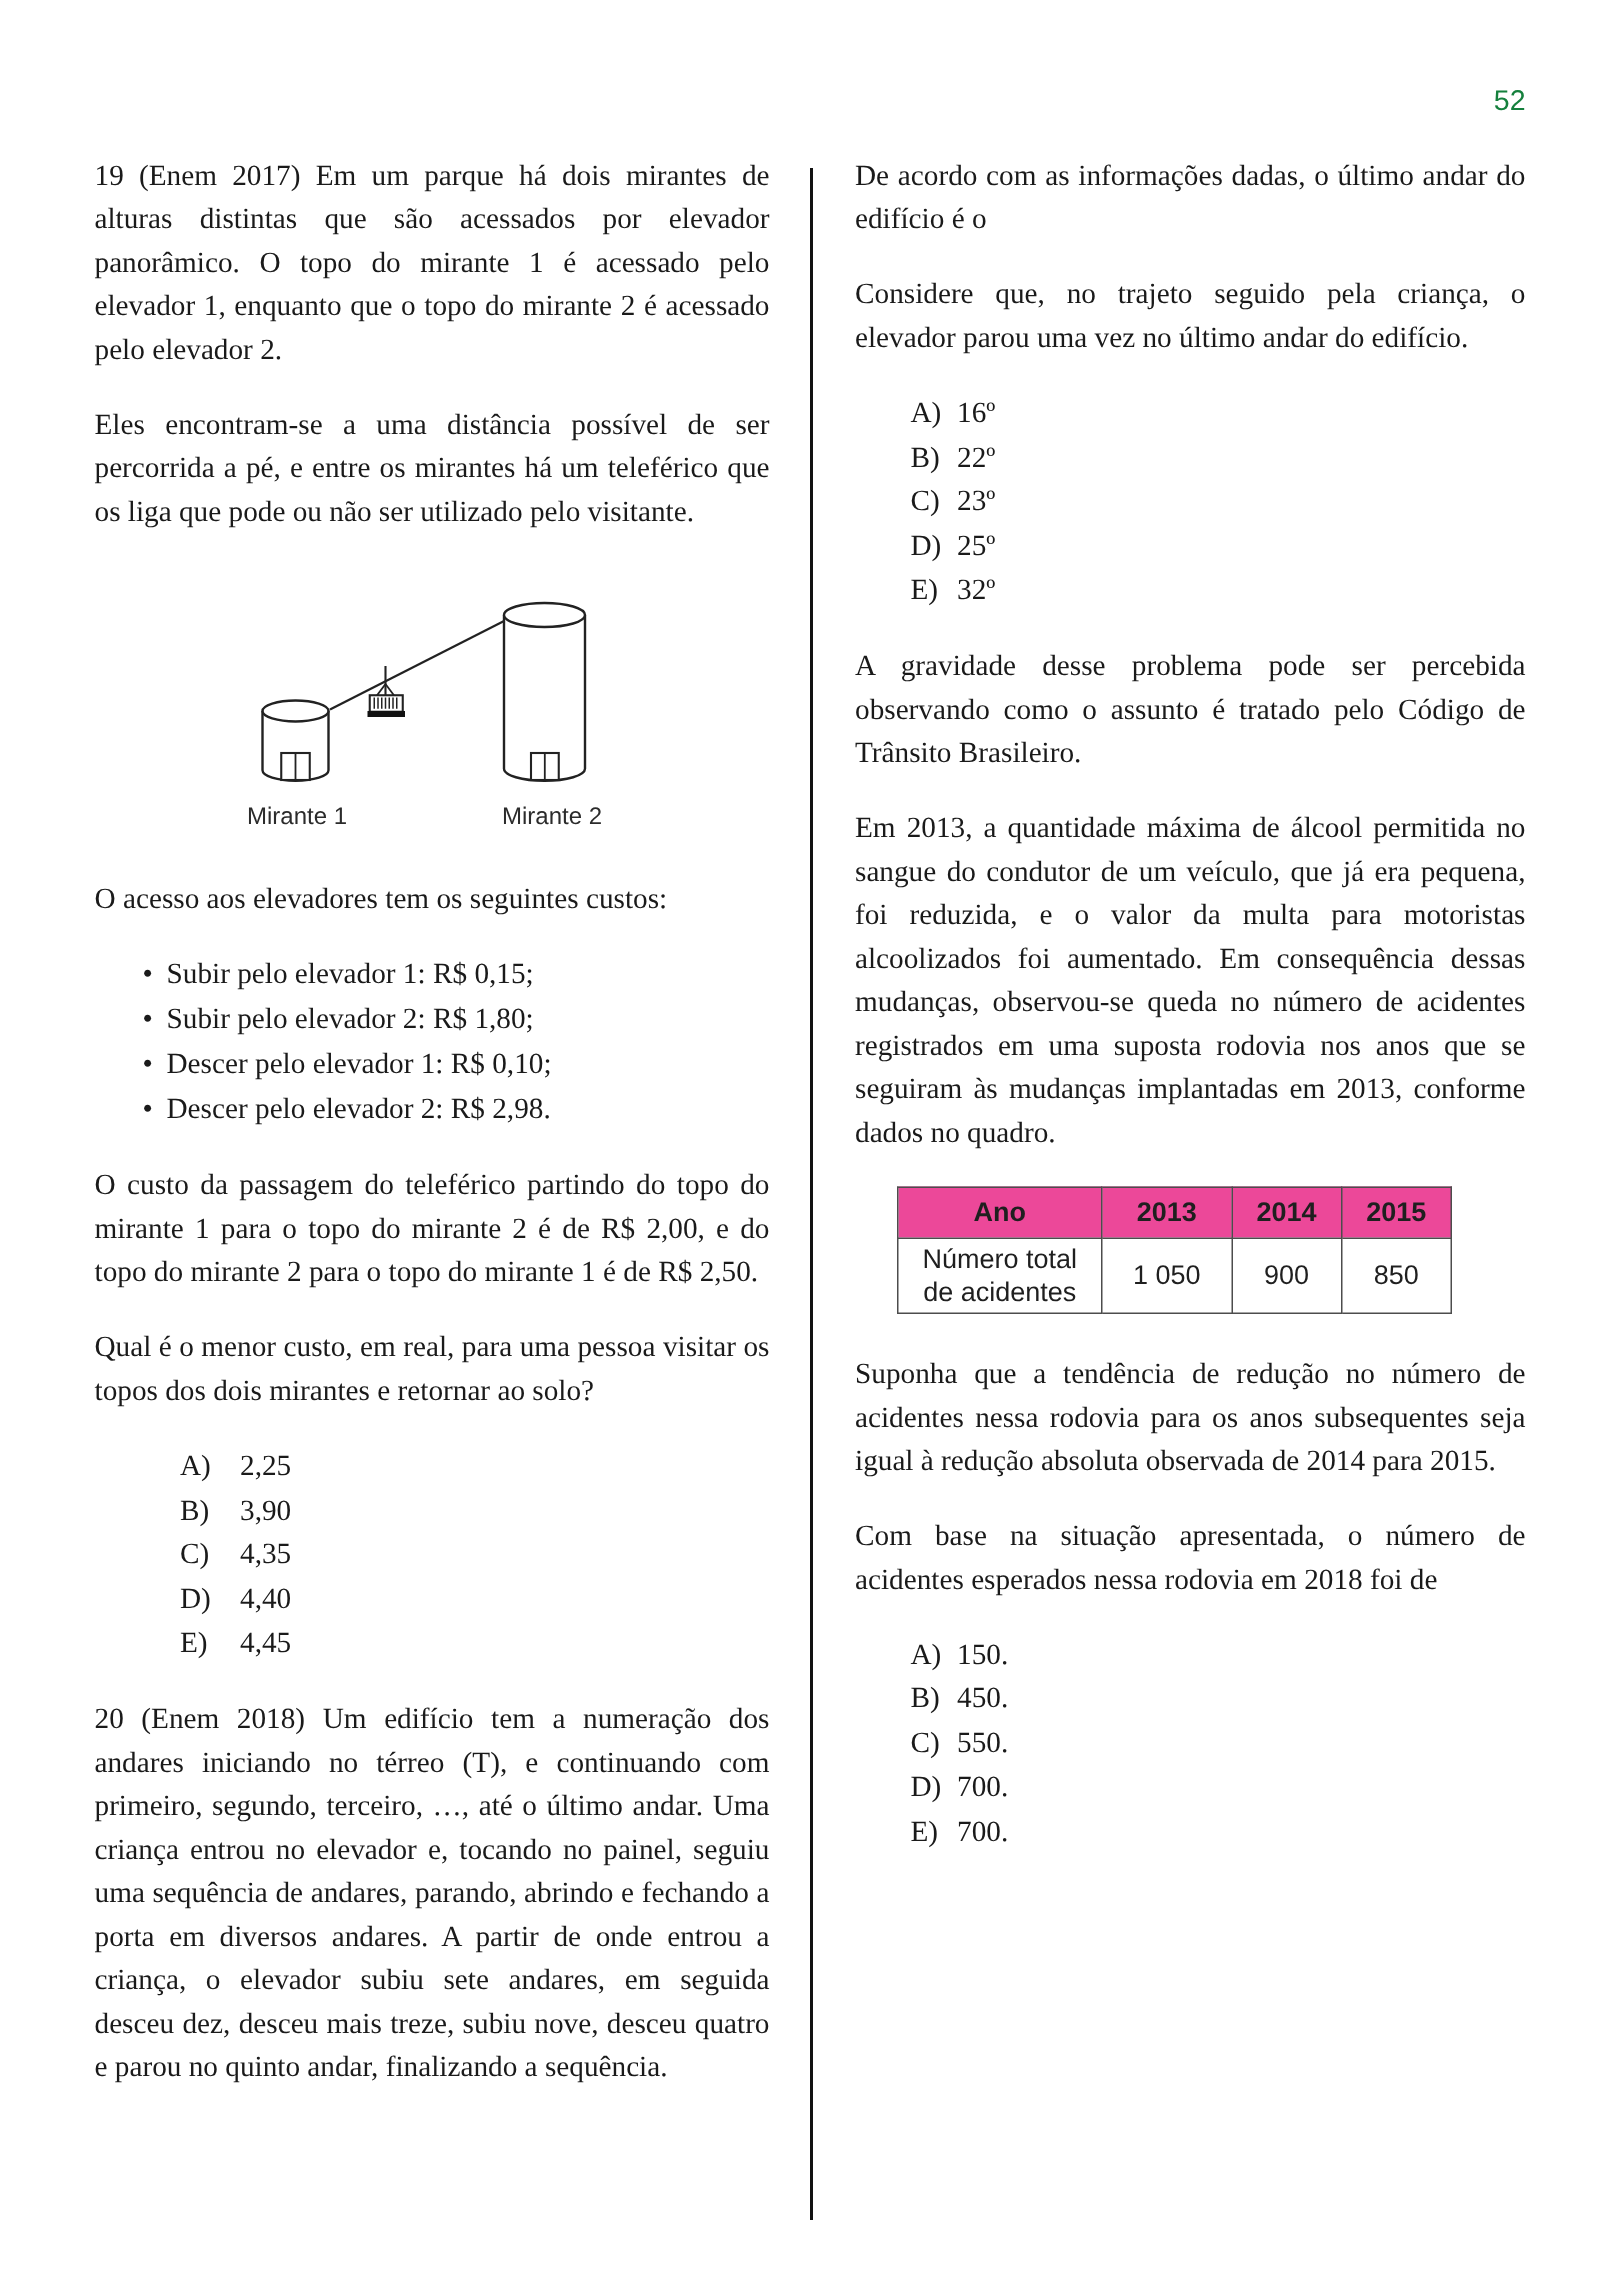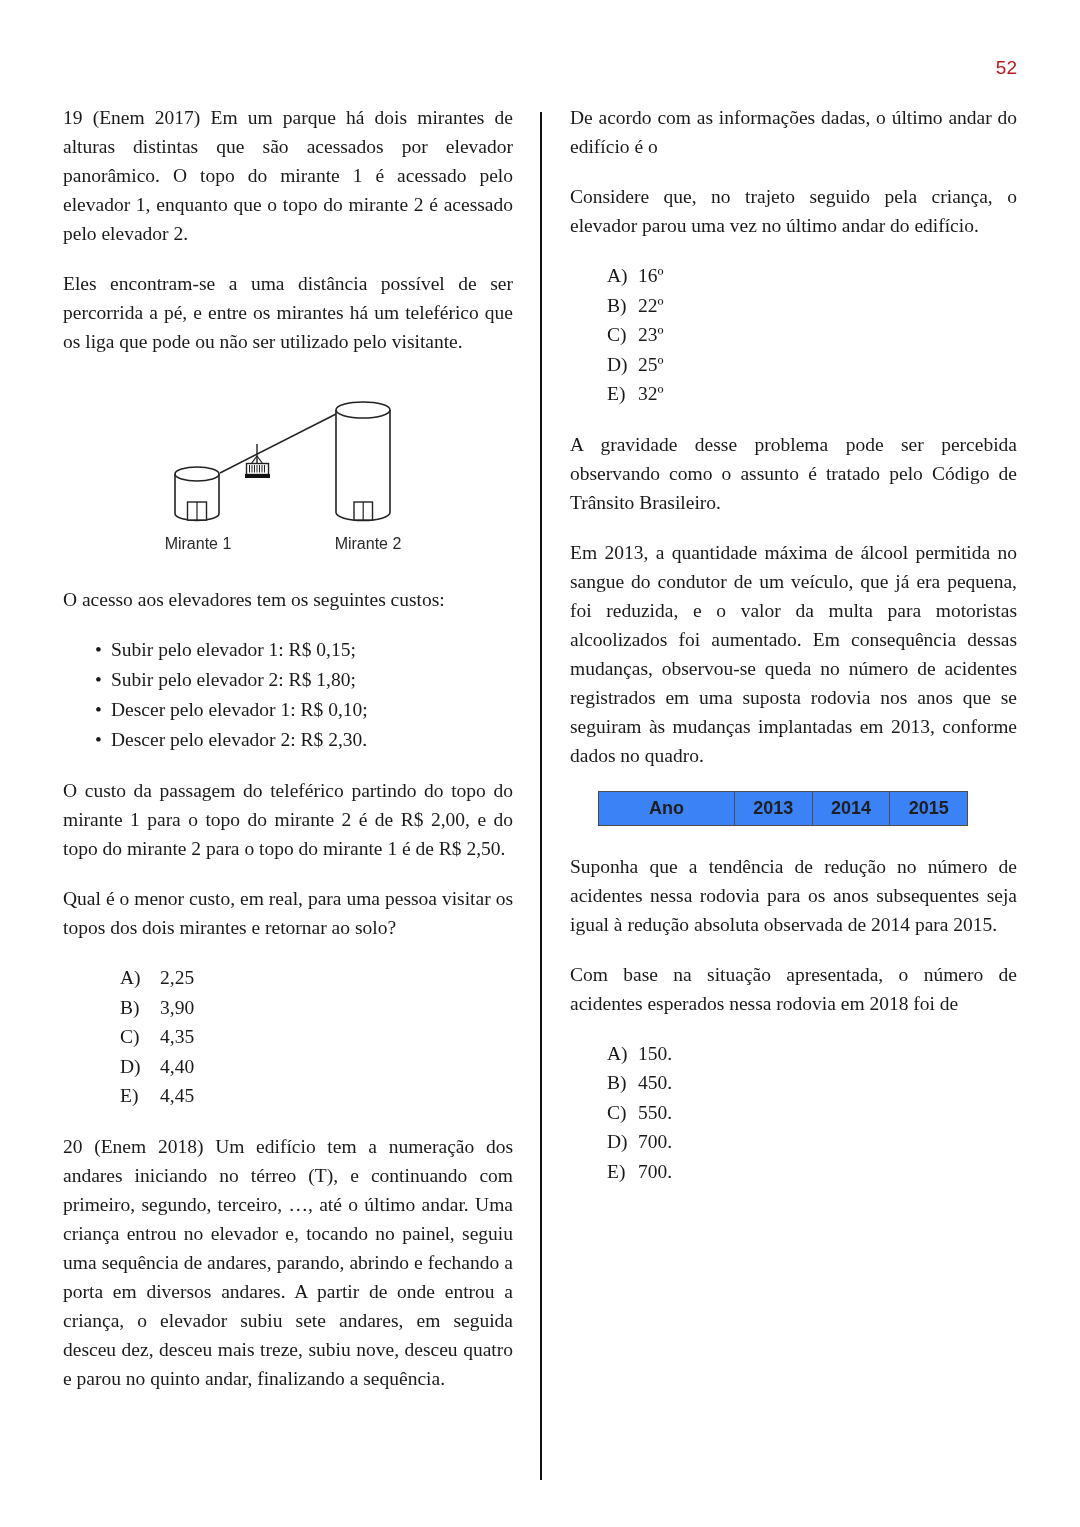--- a/index.html
+++ b/index.html
@@ -12,21 +12,21 @@
     font-family: "Liberation Serif", serif;
     color: #1a1a1a;
     overflow: hidden;
   }
   .page-number {
     position: absolute;
     top: 57px;
     right: 63px;
     font-family: "Liberation Sans", sans-serif;
     font-size: 19px;
-    color: #b91c1c;
+    color: #15803d;
   }
   .column {
     position: absolute;
     top: 103px;
     font-size: 19.5px;
     line-height: 29px;
     text-align: justify;
   }
   .col-left  { left: 63px;  width: 450px; }
   .col-right { left: 570px; width: 447px; }
@@ -67,21 +67,21 @@
     border-collapse: collapse;
     margin: 6px 0 26px 28px;
     width: 370px;
     font-family: "Liberation Sans", sans-serif;
     font-size: 18px;
     color: #1f1f1f;
     text-align: center;
   }
   .data-table th, .data-table td { border: 1.6px solid #4d4d4d; }
   .data-table th {
-    background: #3b82f6;
+    background: #ec4899;
     font-weight: bold;
     height: 34px;
     padding: 2px 4px;
   }
   .data-table td { height: 50px; padding: 2px 6px; line-height: 22px; }
   .data-table .label-cell { width: 136px; }
 </style>
 </head>
 <body>
 
@@ -144,21 +144,21 @@
       <li class="bullet-item">
           <span class="bullet-dot">•</span>
           <span>Subir pelo elevador 2: R$ 1,80;</span>
         </li>
       <li class="bullet-item">
           <span class="bullet-dot">•</span>
           <span>Descer pelo elevador 1: R$ 0,10;</span>
         </li>
       <li class="bullet-item">
           <span class="bullet-dot">•</span>
-          <span>Descer pelo elevador 2: R$ 2,30.</span>
+          <span>Descer pelo elevador 2: R$ 2,98.</span>
         </li>
     </ul>
 
     <p class="para">O custo da passagem do teleférico partindo do topo do mirante 1 para o topo do mirante 2 é de R$ 2,00, e do topo do mirante 2 para o topo do mirante 1 é de R$ 2,50.</p>
 
     <p class="para">Qual é o menor custo, em real, para uma pessoa visitar os topos dos dois mirantes e retornar ao solo?</p>
 
     <div class="options">
       <div class="option-row">
           <span class="opt-letter">A)</span>
@@ -219,20 +219,26 @@
     <p class="para">Em 2013, a quantidade máxima de álcool permitida no sangue do condutor de um veículo, que já era pequena, foi reduzida, e o valor da multa para motoristas alcoolizados foi aumentado. Em consequência dessas mudanças, observou-se queda no número de acidentes registrados em uma suposta rodovia nos anos que se seguiram às mudanças implantadas em 2013, conforme dados no quadro.</p>
 
     <table class="data-table">
       <tbody>
           <tr>
         <th class="label-cell">Ano</th>
         <th>2013</th>
         <th>2014</th>
         <th>2015</th>
       </tr>
+      <tr>
+        <td class="label-cell">Número total de acidentes</td>
+        <td>1 050</td>
+        <td>900</td>
+        <td>850</td>
+      </tr>
     </tbody>
       </table>
 
     <p class="para">Suponha que a tendência de redução no número de acidentes nessa rodovia para os anos subsequentes seja igual à redução absoluta observada de 2014 para 2015.</p>
     <p class="para">Com base na situação apresentada, o número de acidentes esperados nessa rodovia em 2018 foi de</p>
 
     <div class="options">
       <div class="option-row">
           <span class="opt-letter">A)</span>
           <span>150.</span>

